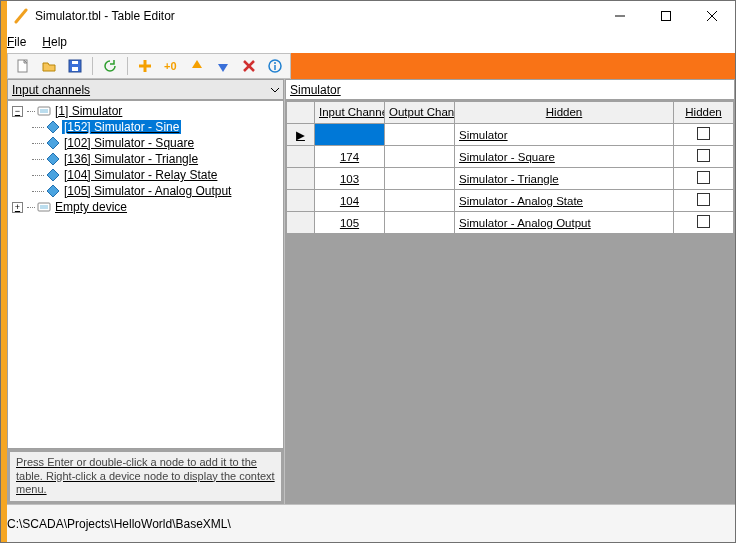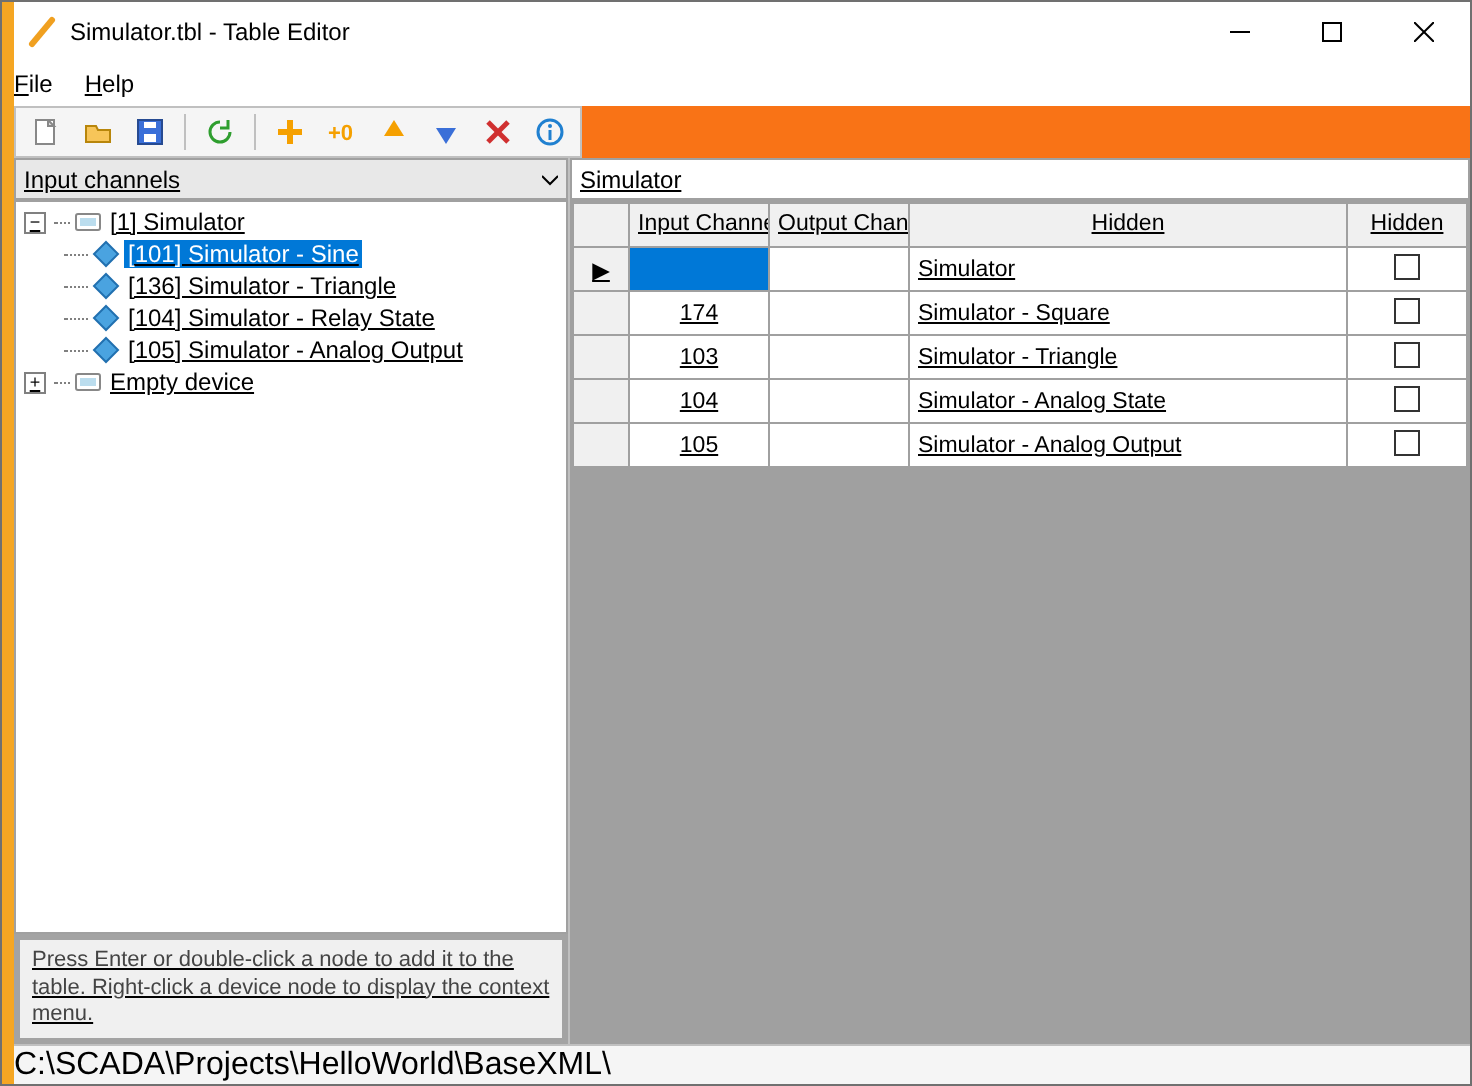--- a/index.html
+++ b/index.html
@@ -42,21 +42,21 @@
   col.rowhdr { width: 28px; }
   col.c-in { width: 70px; }
   col.c-out { width: 70px; }
   col.c-cap { }
   col.c-hid { width: 60px; }
   td.rowhdr { background: #f0f0f0; text-align:center; }
   td.center { text-align:center; }
   td.selcell { background:#0078d7; }
   .chk { display:inline-block; width:13px; height:13px; border:1px solid #333; background:#fff; }
   .gridfill { flex:1; background:#a0a0a0; }
-  .status { height: 20px; border-top: 1px solid #c0c0c0; display: flex; align-items: center; padding: 0 6px; font-size: 16px; background:#f5f5f5; }
+  .status { height: 38px; border-top: 1px solid #c0c0c0; display: flex; align-items: center; padding: 0 6px; font-size: 12px; background:#f5f5f5; }
   .indent { display:inline-block; }
 </style>
 </head>
 <body>
 
 <div class="window">
 
   <div class="titlebar">
     <svg class="ticon" viewBox="0 0 16 16">
         <path d="M3 14 L13 2" stroke="#f0a020" stroke-width="3" stroke-linecap="round"></path>
@@ -169,21 +169,29 @@
               <rect x="3" y="5" width="8" height="4" fill="#bde"></rect>
             </svg>
           <span class="label">[1] Simulator</span>
         </div>
         <div class="treerow sel">
           <span class="indent" style="width:20px"></span>
             <span class="dots" style="width:12px"></span>
           <svg class="nodeicon" viewBox="0 0 14 14">
               <path d="M7 1 L13 7 L7 13 L1 7 Z" fill="#4aa3e0" stroke="#2170b0"></path>
             </svg>
-          <span class="label">[101] Simulator - Sine</span>
+          <span class="label">[152] Simulator - Sine</span>
+        </div>
+        <div class="treerow">
+          <span class="indent" style="width:20px"></span>
+            <span class="dots" style="width:12px"></span>
+          <svg class="nodeicon" viewBox="0 0 14 14">
+              <path d="M7 1 L13 7 L7 13 L1 7 Z" fill="#4aa3e0" stroke="#2170b0"></path>
+            </svg>
+          <span class="label">[102] Simulator - Square</span>
         </div>
         <div class="treerow">
           <span class="indent" style="width:20px"></span>
             <span class="dots" style="width:12px"></span>
           <svg class="nodeicon" viewBox="0 0 14 14">
               <path d="M7 1 L13 7 L7 13 L1 7 Z" fill="#4aa3e0" stroke="#2170b0"></path>
             </svg>
           <span class="label">[136] Simulator - Triangle</span>
         </div>
         <div class="treerow">

